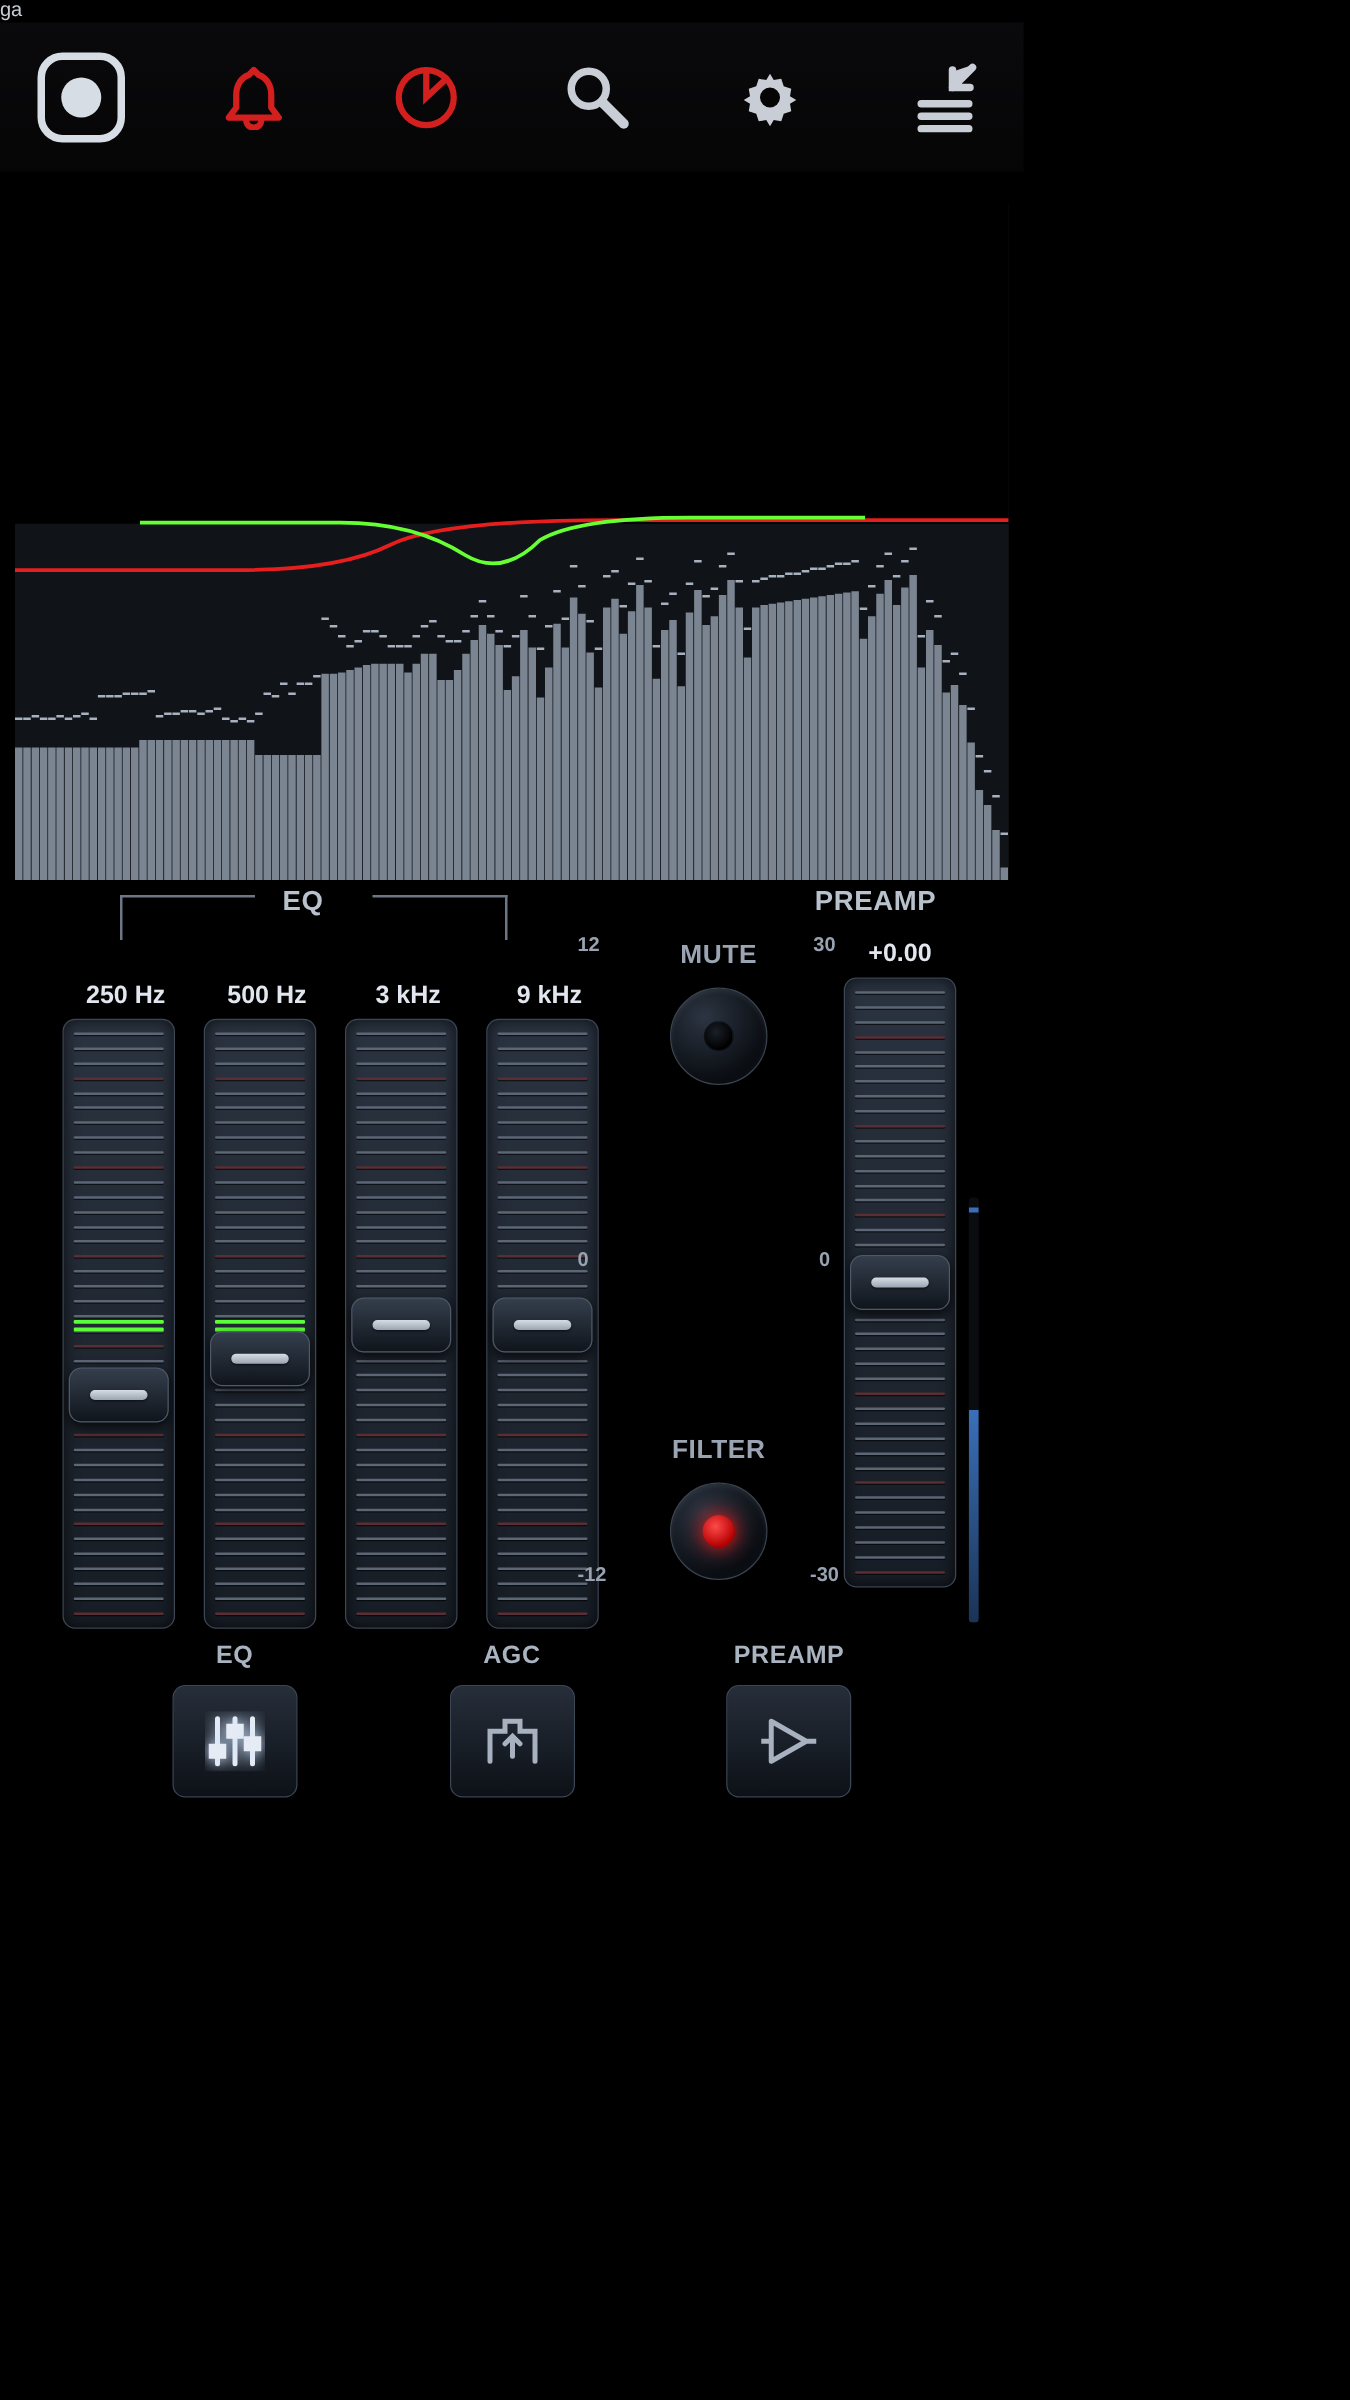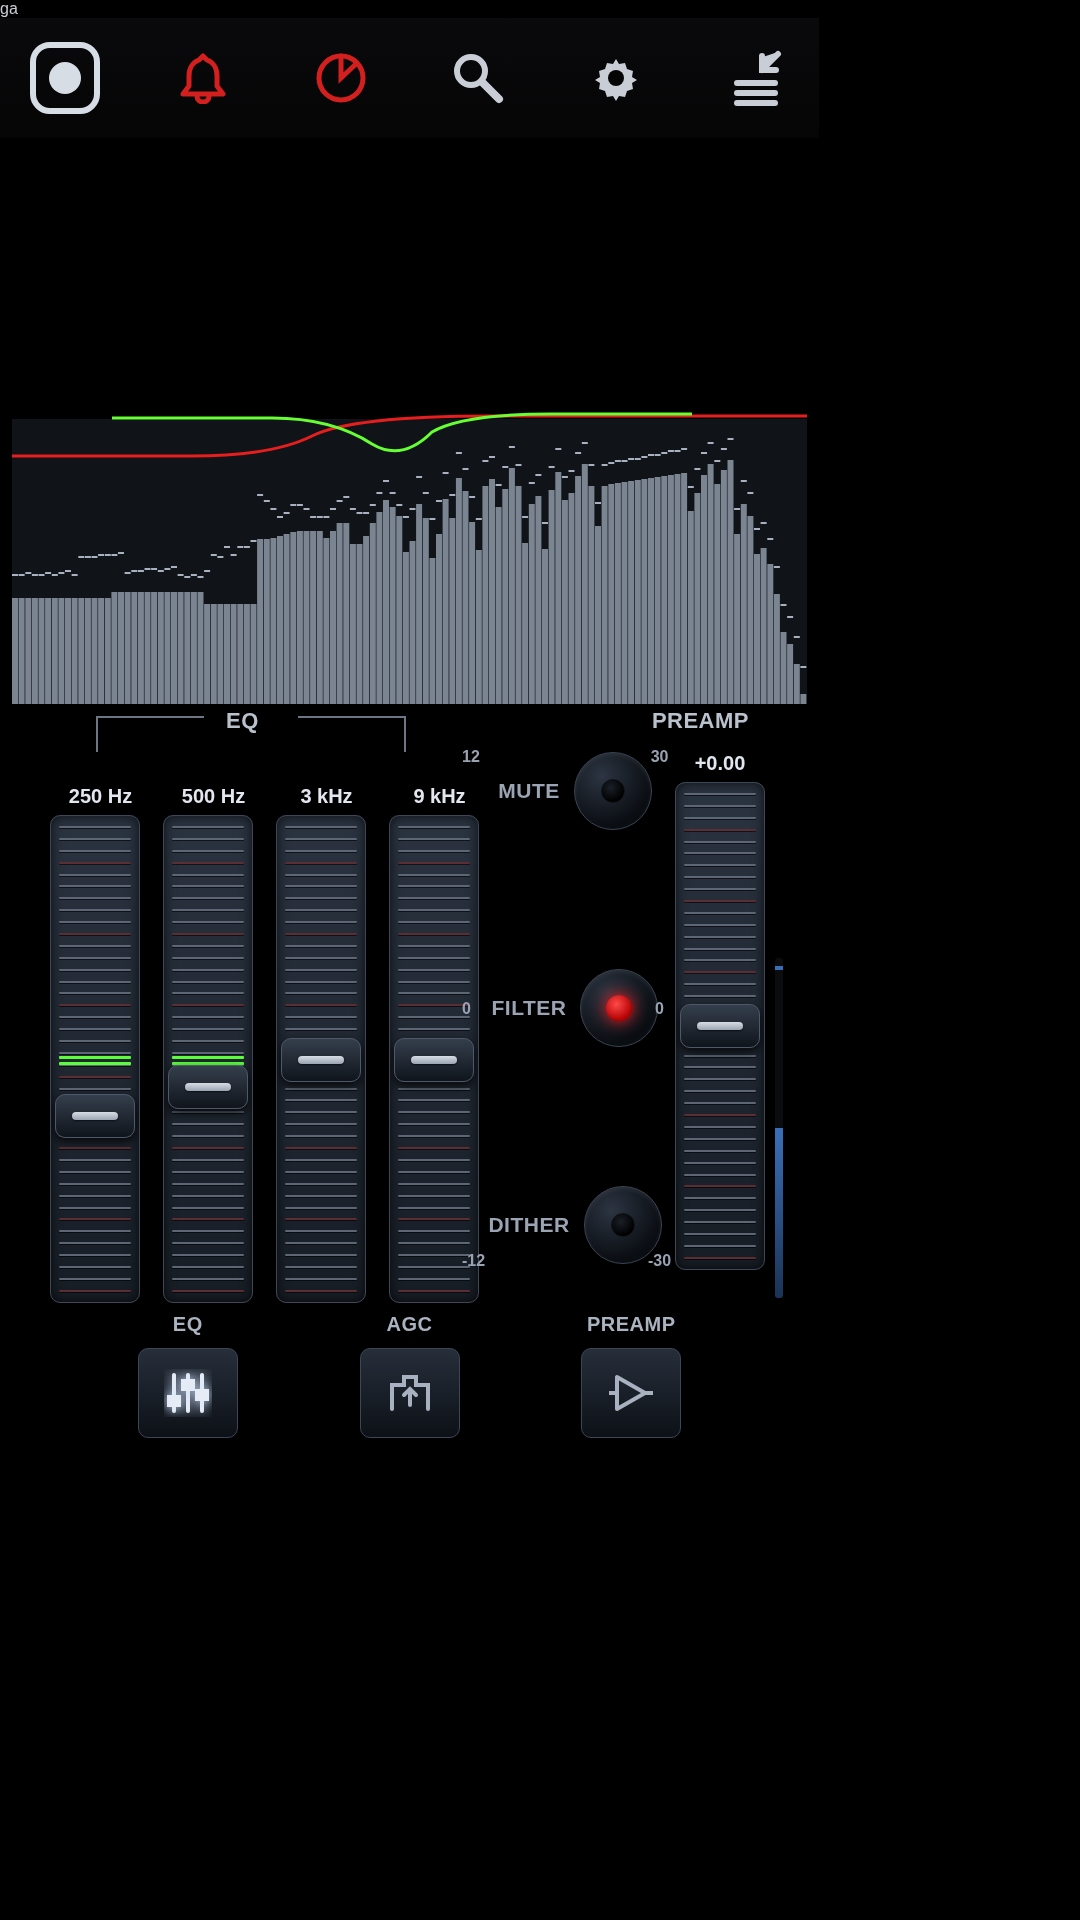--- a/index.html
+++ b/index.html
@@ -111,21 +111,21 @@
     display:flex;flex-direction:column;justify-content:space-between;text-align:left;
   }
   .scale.eq{left:462px;}
   .scale.preamp-l{left:648px;text-align:center;}
 
   .center-btns{
     position:absolute;left:505px;top:44px;width:140px;height:520px;
     display:flex;flex-direction:column;justify-content:space-between;align-items:center;
     padding:4px 0;
   }
-  .knob-block{display:flex;align-items:center;gap:14px;}
+  .knob-block{display:flex;flex-direction:column;align-items:center;gap:14px;}
   .knob-label{font-size:21px;font-weight:700;color:#9aa4b2;letter-spacing:.5px;}
   .knob{
     width:78px;height:78px;border-radius:50%;
     background:radial-gradient(circle at 35% 30%,#2c3542,#0a0d12 70%);
     border:1px solid #3a4452;box-shadow:0 6px 12px rgba(0,0,0,.8), inset 0 2px 4px rgba(255,255,255,.08);
     display:flex;align-items:center;justify-content:center;cursor:pointer;
   }
   .knob .hole{width:24px;height:24px;border-radius:50%;background:radial-gradient(circle at 40% 35%,#1a2028,#000 70%);border:1px solid #0e1218;}
   .knob .led-on{width:26px;height:26px;border-radius:50%;background:radial-gradient(circle at 40% 35%,#ff4a4a,#b30000 70%);box-shadow:0 0 16px #ff1a1a;}
 
@@ -690,26 +690,20 @@
       <div class="knob">
           <div class="hole"></div>
         </div>
     </div>
     <div class="knob-block">
       <div class="knob-label">FILTER</div>
       <div class="knob">
           <div class="led-on"></div>
         </div>
     </div>
-    <div class="knob-block">
-      <div class="knob-label">DITHER</div>
-      <div class="knob">
-          <div class="hole"></div>
-        </div>
-    </div>
   </div>
 
   <div class="scale preamp-l">
     <span>30</span>
     <span>0</span>
     <span>-30</span>
   </div>
 
   <div class="preamp-col">
     <div class="slider-label">+0.00</div>

